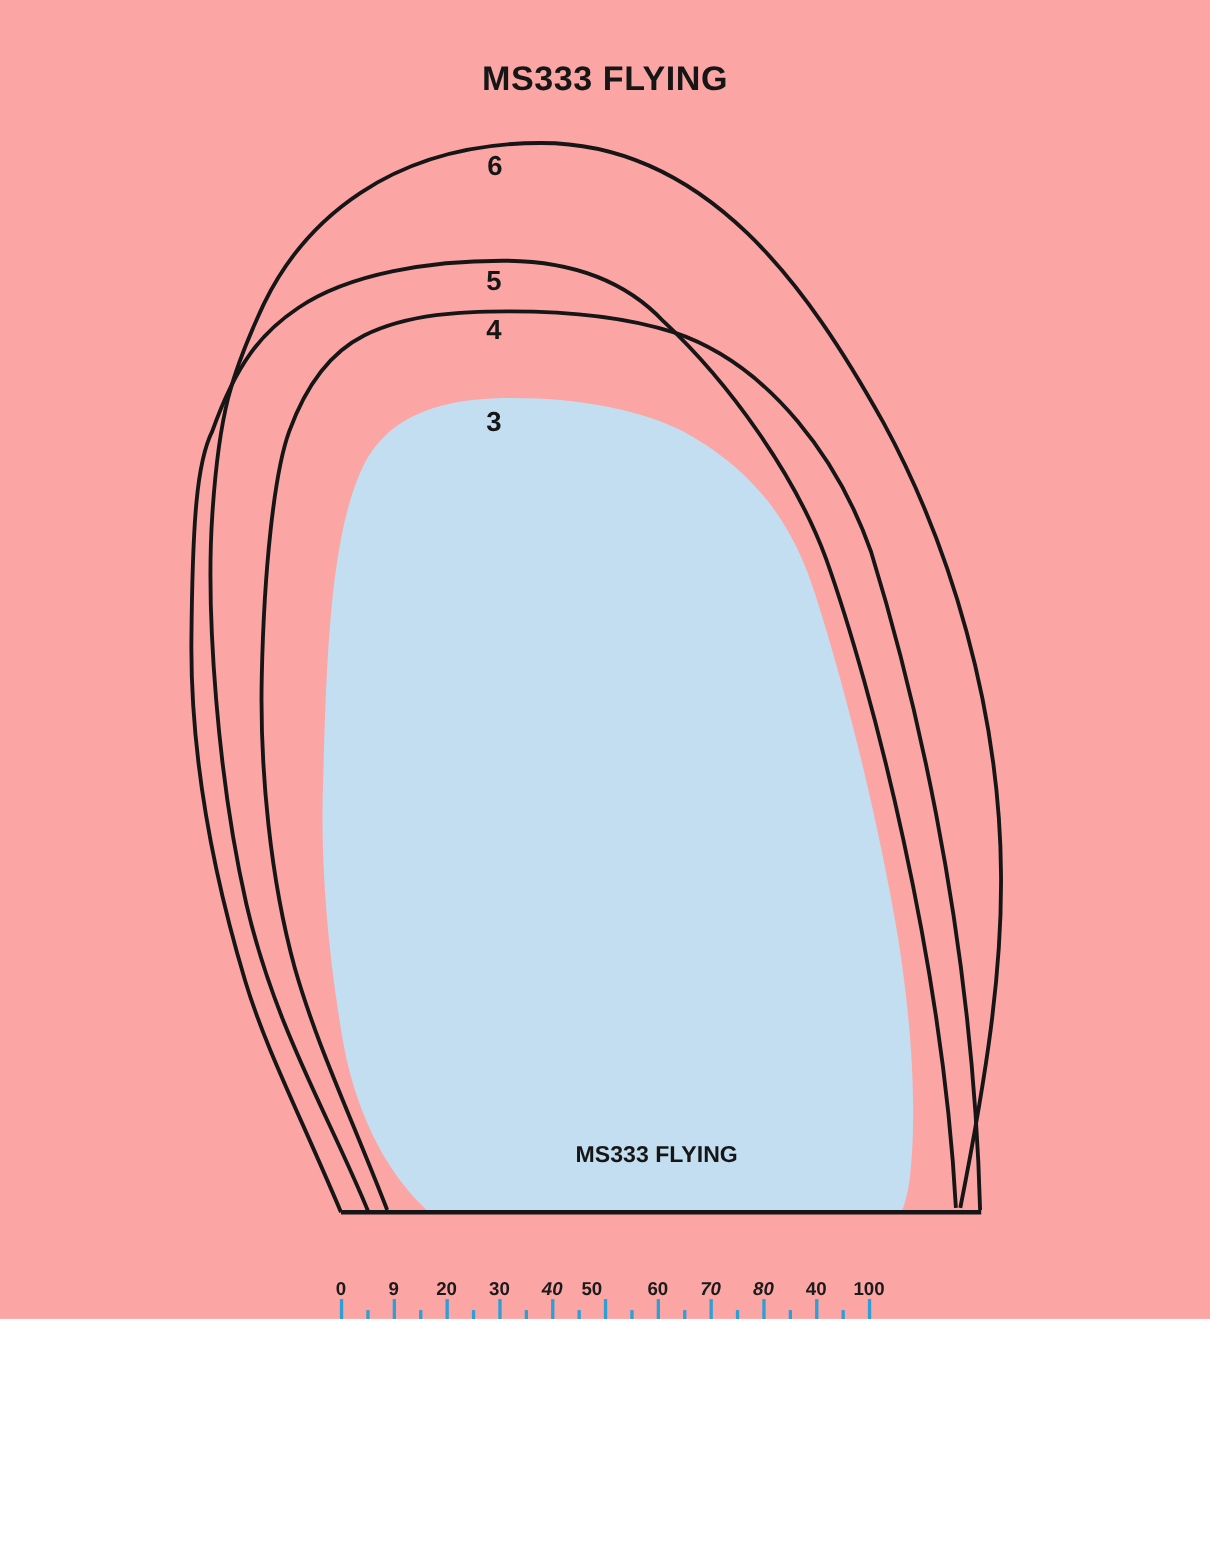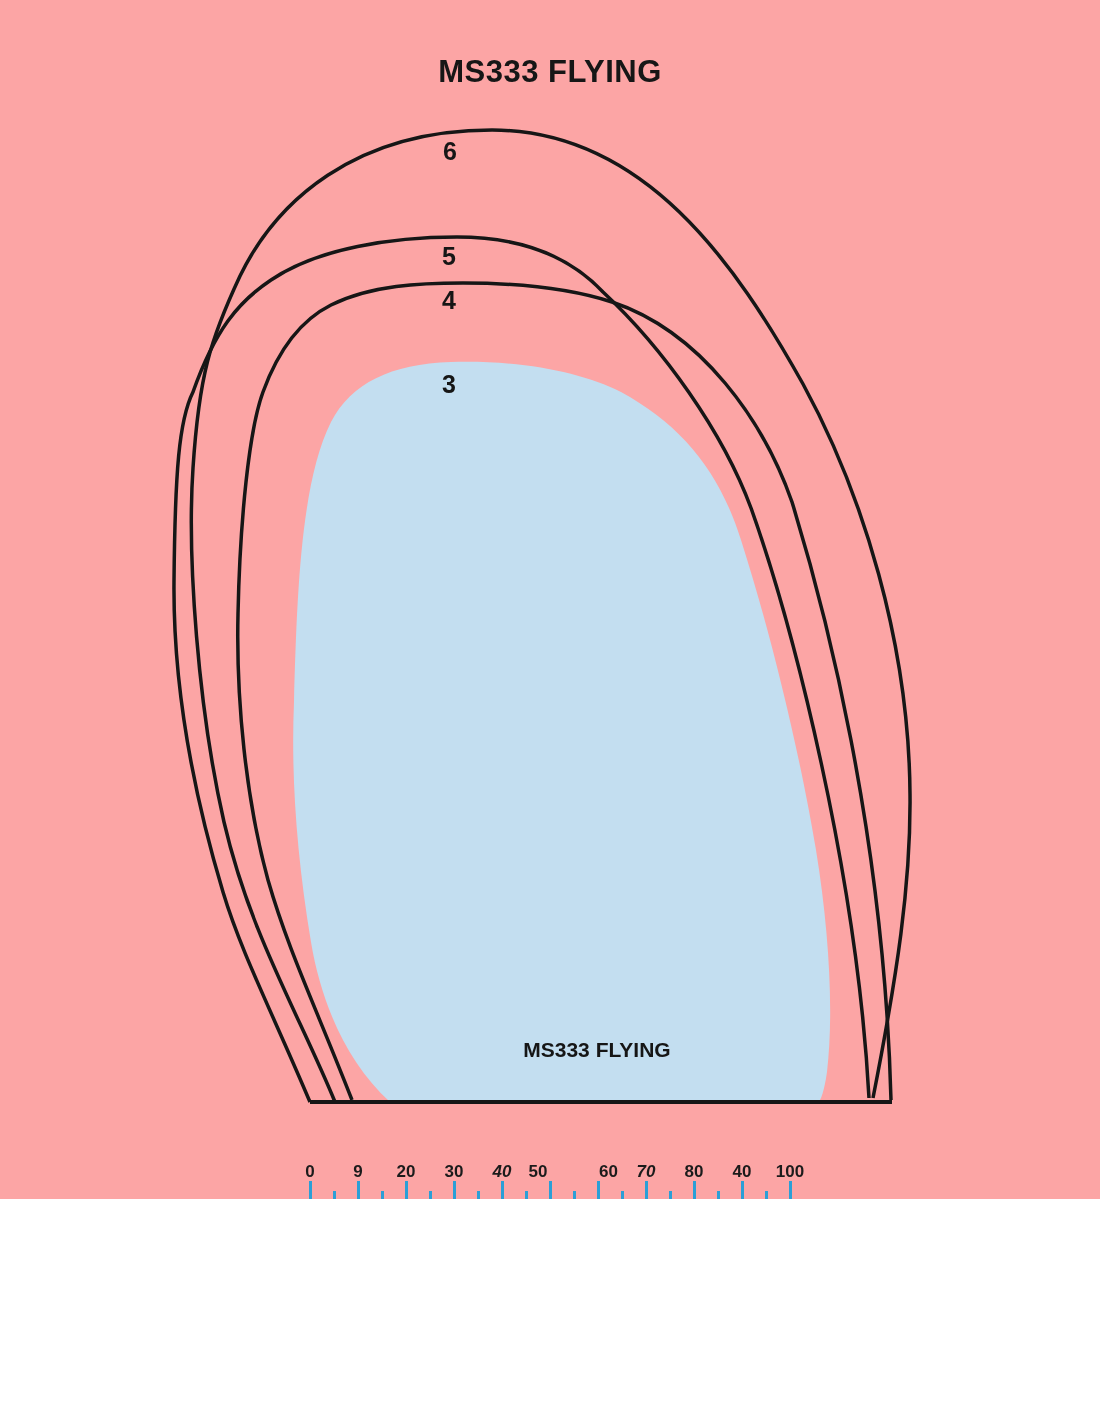--- a/index.html
+++ b/index.html
@@ -115,23 +115,23 @@
   <div class="inner-label">MS333 FLYING</div>
 
   <div class="ruler">
     <div class="ruler-labels">
         <span style="left: -18px;">0</span>
         <span style="left: 30px;">9</span>
         <span style="left: 78px;">20</span>
         <span style="left: 126px;">30</span>
         <span style="left: 174px; font-style: italic;">40</span>
         <span style="left: 210px;">50</span>
-        <span style="left: 270px; text-align: right;">60</span>
+        <span style="left: 270px;">60</span>
         <span style="left: 318px; font-style: italic;">70</span>
-        <span style="left: 366px;">80</span>
+        <span style="left: 366px; font-style: italic;">80</span>
         <span style="left: 414px;">40</span>
         <span style="left: 462px;">100</span>
       </div>
     <div class="ruler-bar">
         <i class="tick major" style="left: 0.5px;"></i>
         <i class="tick minor" style="left: 24.5px;"></i>
         <i class="tick major" style="left: 48.5px;"></i>
         <i class="tick minor" style="left: 72.5px;"></i>
         <i class="tick major" style="left: 96.5px;"></i>
         <i class="tick minor" style="left: 120.5px;"></i>

